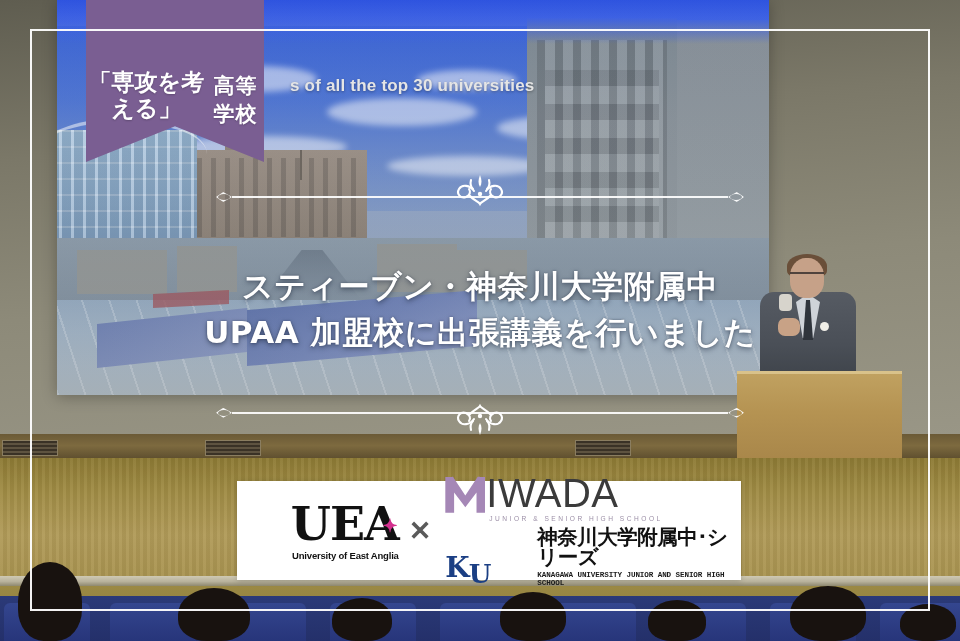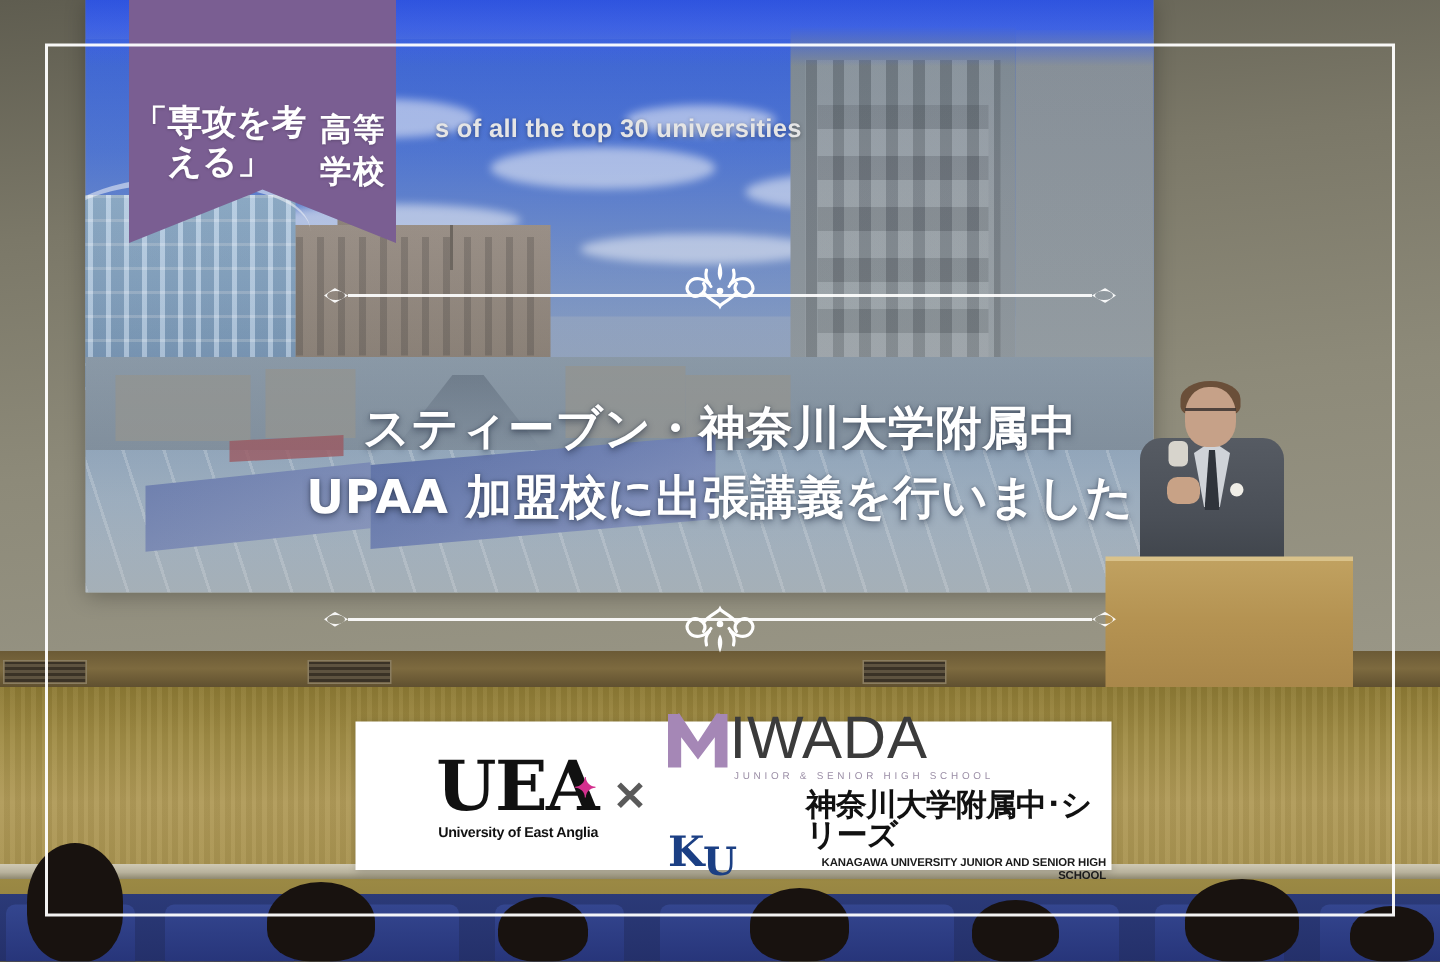--- a/index.html
+++ b/index.html
@@ -353,23 +353,23 @@
     font-size: 28px; font-weight: 700; color: #1b3f84; line-height: 0.9;
     margin-right: 8px; letter-spacing: -1px;
   }
   .ku-mark sub { font-size: 26px; vertical-align: -6px; }
   .kana-jp {
     font-family: "DejaVu Sans", "Liberation Sans", sans-serif;
     font-size: 20.5px; font-weight: 700; color: #111; line-height: 1;
     letter-spacing: -0.5px;
   }
   .kana-en {
-    font-family: Liberation Sans, sans-serif;
+    font-family: Liberation Mono, monospace;
     font-size: 7.6px; font-weight: 700; color: #1b1b1b;
-    letter-spacing: -0.1px; margin-top: 3px; text-align: right;
+    letter-spacing: -0.1px; margin-top: 3px;
   }
 
   
   .slide-text {
     position: absolute; left: 290px; top: 76px; z-index: 4;
     color: #e5e5e5; font-family: "Liberation Sans", sans-serif;
     font-size: 17px; font-weight: 700; letter-spacing: 0.2px;
     text-shadow: 0 1px 3px rgba(0,0,0,0.35);
   }
 

